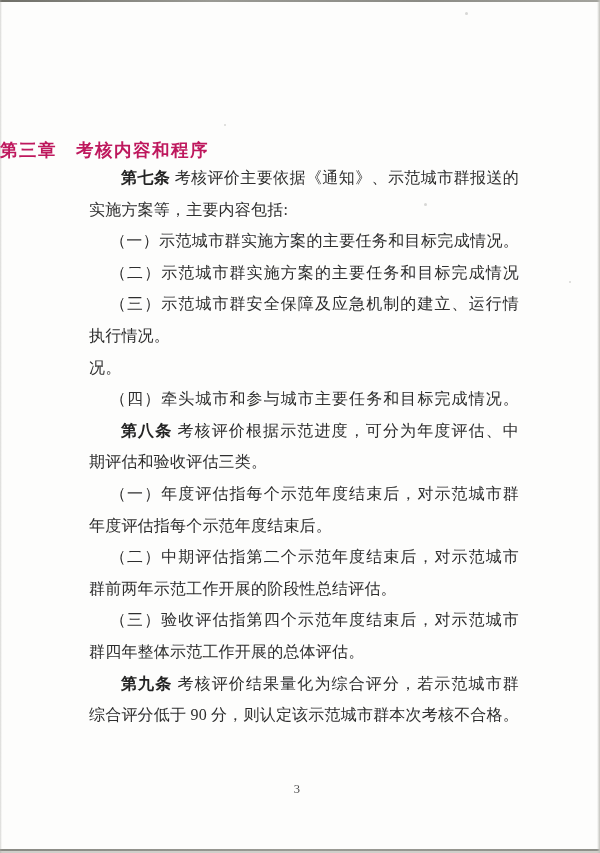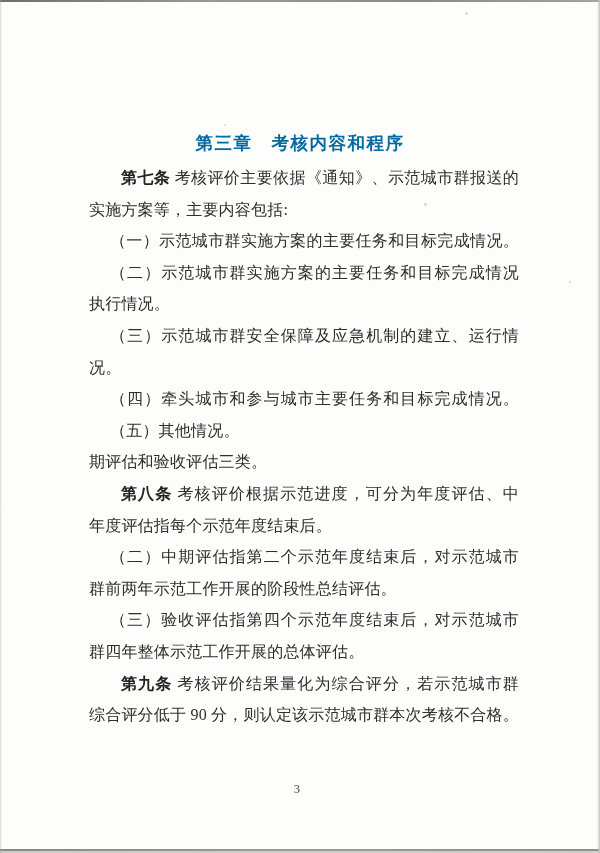--- a/index.html
+++ b/index.html
@@ -34,27 +34,27 @@
   }
   
   .speck{position:absolute;border-radius:50%;background:rgba(140,140,135,.33);}
   .s1{left:424px;top:203px;width:3px;height:3px;}
   .s2{left:498px;top:171px;width:2px;height:2px;}
   .s3{left:465px;top:12px;width:3px;height:3px;}
   .s4{left:224px;top:124px;width:2px;height:2px;}
   .s5{left:569px;top:281px;width:2px;height:2px;}
 
   .chapter-title{
-    position:absolute;left:0;right:0;top:131px;
-    text-align:center;
+    position:absolute;left:0;right:0;top:138px;
+    text-align:left;
     font-family:"Liberation Sans","DejaVu Sans",sans-serif;
     font-weight:bold;
     font-size:17.5px;
     letter-spacing:1.5px;
-    color:#0369a1;
+    color:#be185d;
   }
   .doc-body{
     position:absolute;left:89px;top:162px;width:430px;
     font-size:16px;
     color:#2e2e2e;
     letter-spacing:0.2px;
   }
   .line{
     height:31.6px;
     line-height:31.6px;
@@ -90,27 +90,27 @@
   <div class="speck s4"></div>
   <div class="speck s5"></div>
 
   <div class="chapter-title">第三章　考核内容和程序</div>
 
   <div class="doc-body">
     <div class="line ind2 j"><span class="b">第七条</span><span> 考核评价主要依据《通知》、示范城市群报送的</span></div>
     <div class="line"><span class="b"></span><span>实施方案等，主要内容包括:</span></div>
     <div class="line ind1 j"><span class="b"></span><span>（一）示范城市群实施方案的主要任务和目标完成情况。</span></div>
     <div class="line ind1 j"><span class="b"></span><span>（二）示范城市群实施方案的主要任务和目标完成情况</span></div>
+    <div class="line ind1 j"><span class="b"></span><span>（三）示范城市群安全保障及应急机制的建立、运行情</span></div>
     <div class="line"><span class="b"></span><span>执行情况。</span></div>
-    <div class="line ind1 j"><span class="b"></span><span>（三）示范城市群安全保障及应急机制的建立、运行情</span></div>
     <div class="line"><span class="b"></span><span>况。</span></div>
     <div class="line ind1 j"><span class="b"></span><span>（四）牵头城市和参与城市主要任务和目标完成情况。</span></div>
-    <div class="line ind1"><span class="b"></span><span>（五）其他情况。</span></div>
+    <div class="line ind2 j"><span class="b">第八条</span><span> 考核评价根据示范进度，可分为年度评估、中</span></div>
     <div class="line"><span class="b"></span><span>期评估和验收评估三类。</span></div>
-    <div class="line ind2 j"><span class="b">第八条</span><span> 考核评价根据示范进度，可分为年度评估、中</span></div>
+    <div class="line ind1 j"><span class="b"></span><span>（一）年度评估指每个示范年度结束后，对示范城市群</span></div>
     <div class="line"><span class="b"></span><span>年度评估指每个示范年度结束后。</span></div>
     <div class="line ind1 j"><span class="b"></span><span>（二）中期评估指第二个示范年度结束后，对示范城市</span></div>
     <div class="line"><span class="b"></span><span>群前两年示范工作开展的阶段性总结评估。</span></div>
     <div class="line ind1 j"><span class="b"></span><span>（三）验收评估指第四个示范年度结束后，对示范城市</span></div>
     <div class="line"><span class="b"></span><span>群四年整体示范工作开展的总体评估。</span></div>
     <div class="line ind2 j"><span class="b">第九条</span><span> 考核评价结果量化为综合评分，若示范城市群</span></div>
     <div class="line j"><span class="b"></span><span>综合评分低于 90 分，则认定该示范城市群本次考核不合格。</span></div>
   </div>
 
   <div class="page-number">3</div>

